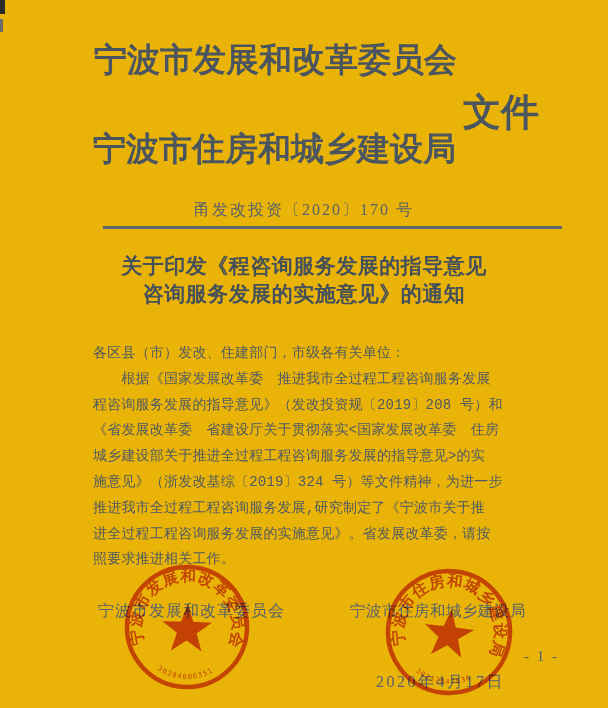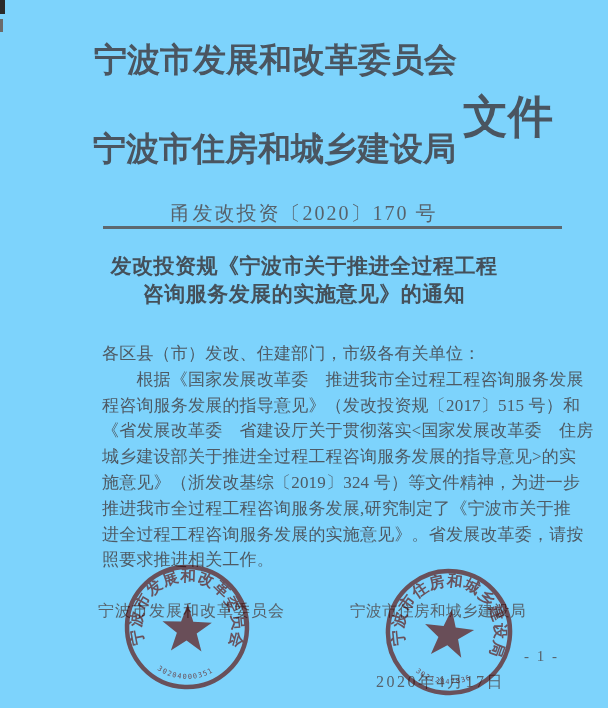--- a/index.html
+++ b/index.html
@@ -1,59 +1,60 @@
 <!DOCTYPE html>
 <html><head>
 <meta charset="utf-8">
 <style>
   html,body{margin:0;padding:0;background:#e8e8e8;}
   .page{
     position:relative;
     width:608px;height:708px;
-    background:#7dd3fc;
+    background:#eab308;
     overflow:hidden;
     font-family:"Liberation Serif","DejaVu Serif",serif;
     color:#4a5560;
   }
   .abs{position:absolute;}
   .issuer{
     font-weight:bold;
     font-size:33px;
     letter-spacing:0px;
     color:#4a5560;
     white-space:nowrap;
   }
   .doc-word{
     font-weight:bold;
-    font-size:45px;
+    font-size:38px;
     color:#4a5560;
     white-space:nowrap;
   }
   .doc-number{
     left:0;right:0;text-align:center;
-    font-size:20px;
+    font-size:16px;
     color:#57626b;
     letter-spacing:2px;
   }
   .rule{
     background:#5d686f;
     height:3px;
   }
   .title-line{
     left:0;right:0;text-align:center;
     font-weight:bold;
     font-size:21px;
     color:#44505a;
     letter-spacing:0.5px;
     white-space:nowrap;
   }
   .body-block{
-    left:102px;top:341px;width:460px;
-    font-size:17px;
+    left:93px;top:341px;width:460px;
+    font-size:14px;
     color:#4e5a64;
+    font-family:Liberation Mono, monospace;
   }
   .body-line{
     line-height:25.8px;
     white-space:nowrap;
     letter-spacing:0.2px;
   }
   .sig{
     font-size:16px;
     color:#57626b;
     white-space:nowrap;
@@ -89,27 +90,27 @@
   <div class="abs scan-mark2" style="left:0;top:19px;width:3px;height:13px;"></div>
 
   <div class="abs issuer" style="left:94px;top:38px;">宁波市发展和改革委员会</div>
   <div class="abs doc-word" style="left:463px;top:87px;">文件</div>
   <div class="abs issuer" style="left:93px;top:127px;">宁波市住房和城乡建设局</div>
 
   <div class="abs doc-number" style="top:200px;">甬发改投资〔2020〕170 号</div>
 
   <div class="abs rule" style="left:103px;top:226px;width:459px;"></div>
 
-  <div class="abs title-line" style="top:252px;">发改投资规《宁波市关于推进全过程工程</div>
+  <div class="abs title-line" style="top:252px;">关于印发《程咨询服务发展的指导意见</div>
   <div class="abs title-line" style="top:280px;">咨询服务发展的实施意见》的通知</div>
 
   <div class="abs body-block">
     <div class="body-line">各区县（市）发改、住建部门，市级各有关单位：</div>
     <div class="body-line">　　根据《国家发展改革委　推进我市全过程工程咨询服务发展</div>
-    <div class="body-line">程咨询服务发展的指导意见》（发改投资规〔2017〕515 号）和</div>
+    <div class="body-line">程咨询服务发展的指导意见》（发改投资规〔2019〕208 号）和</div>
     <div class="body-line">《省发展改革委　省建设厅关于贯彻落实&lt;国家发展改革委　住房</div>
     <div class="body-line">城乡建设部关于推进全过程工程咨询服务发展的指导意见&gt;的实</div>
     <div class="body-line">施意见》（浙发改基综〔2019〕324 号）等文件精神，为进一步</div>
     <div class="body-line">推进我市全过程工程咨询服务发展,研究制定了《宁波市关于推</div>
     <div class="body-line">进全过程工程咨询服务发展的实施意见》。省发展改革委，请按</div>
     <div class="body-line">照要求推进相关工作。</div>
   </div>
 
   <div class="abs sig sig-left" style="left:98px;top:601px;">宁波市发展和改革委员会</div>
   <div class="abs sig sig-right" style="left:350px;top:601px;">宁波市住房和城乡建设局</div>

